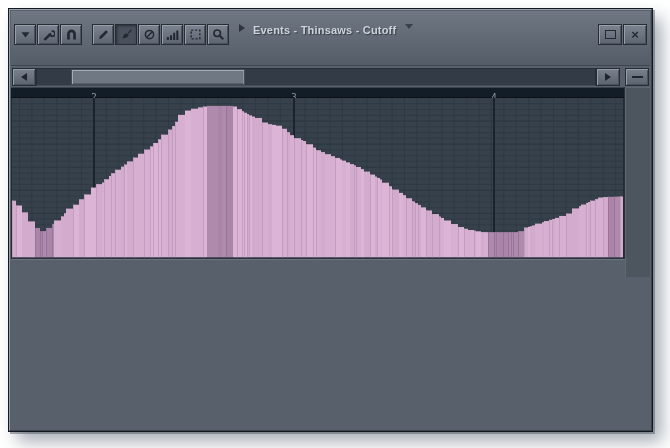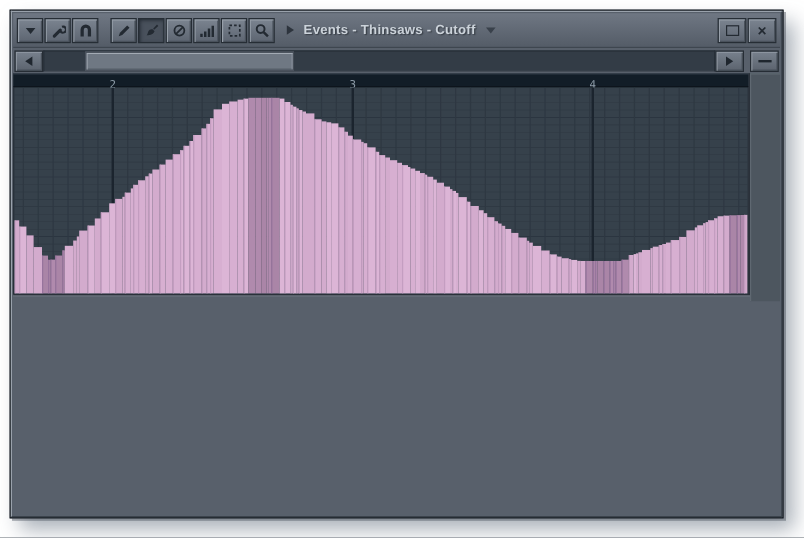--- a/index.html
+++ b/index.html
@@ -7,21 +7,21 @@
        font-family:"Liberation Sans",sans-serif;position:relative;}
   .window{position:absolute;left:8px;top:8px;width:643px;height:422px;
           background:#58606b;border:1px solid #14191f;
           box-shadow:2px 2px 0 rgba(70,78,88,.45), 9px 10px 16px rgba(125,135,148,.65);}
   .frame-hl{position:absolute;inset:0;pointer-events:none;
             border-top:1px solid #99a1ab;border-left:1px solid #99a1ab;
             border-right:1px solid #3b434c;border-bottom:1px solid #3b434c;}
   .col{position:absolute;left:2px;top:2px;right:2px;bottom:2px;display:flex;flex-direction:column;}
 
   
-  .titlebar{height:28px;display:flex;align-items:center;gap:2px;padding:0 3px;
+  .titlebar{height:28px;display:flex;align-items:flex-start;gap:2px;padding:13px 3px;
             background:linear-gradient(#6f7783,#545c67);border-bottom:1px solid #3e464f;}
   .tb-group{display:flex;gap:1px;}
   .tb-group + .tb-group{margin-left:8px;}
   .tbtn{width:20px;height:19px;display:flex;align-items:center;justify-content:center;
         background:linear-gradient(#7b8490,#5d6571);border:1px solid #262d35;
         box-shadow:inset 1px 1px 0 #979fa9, inset -1px -1px 0 #4a525c;cursor:pointer;}
   .tbtn.pressed{background:#49515c;box-shadow:inset 1px 1px 3px #272e37;}
   .tbtn svg{width:13px;height:13px;display:block;}
   .title-arrow{margin-left:8px;width:0;height:0;border-top:4px solid transparent;
                border-bottom:4px solid transparent;border-left:6px solid #2d343d;}

